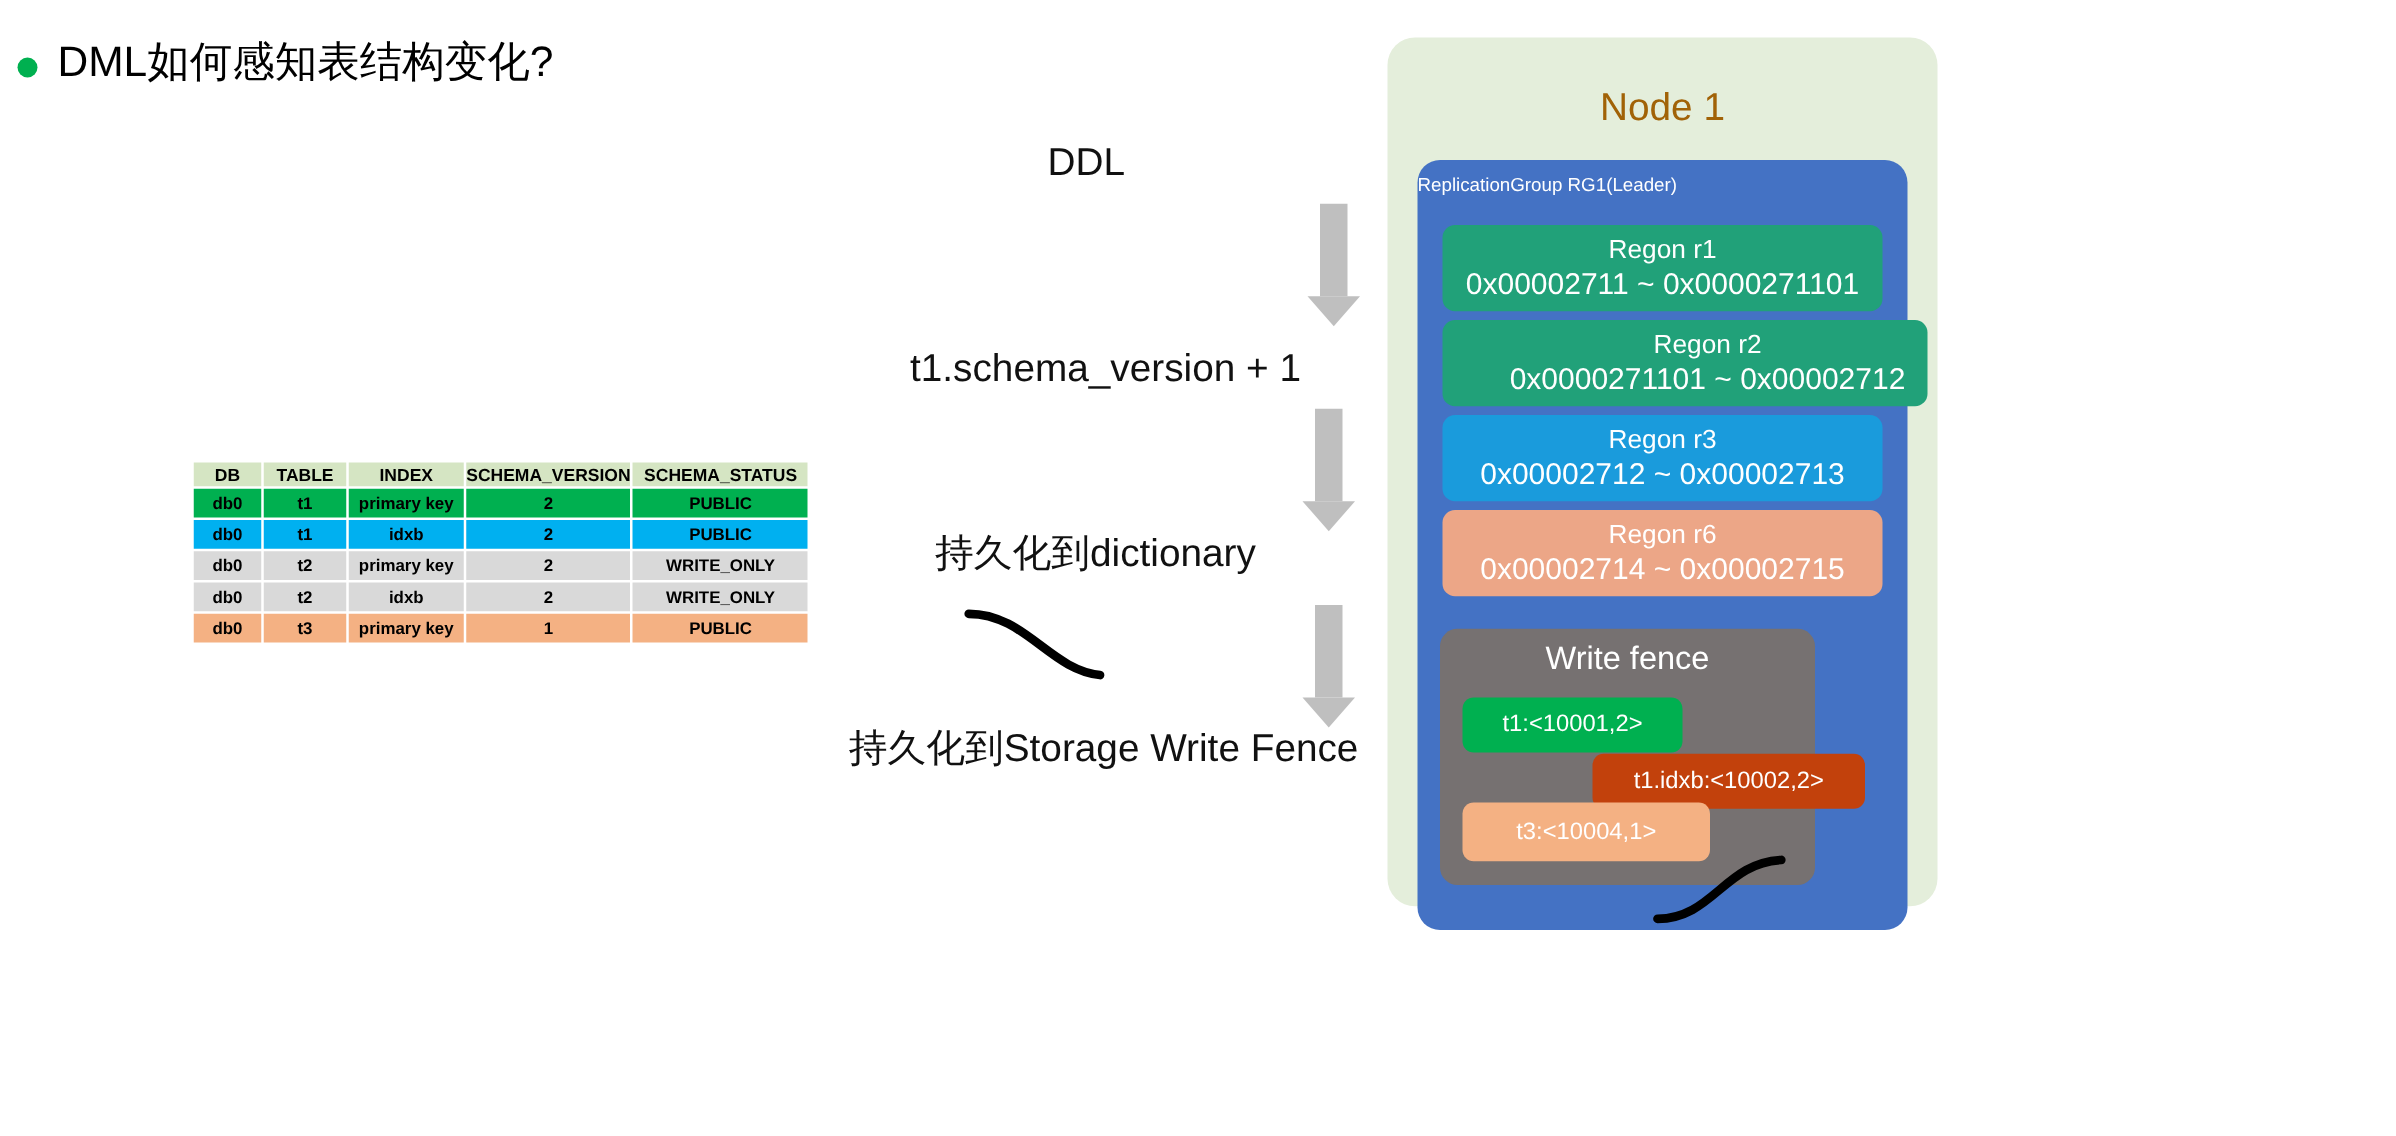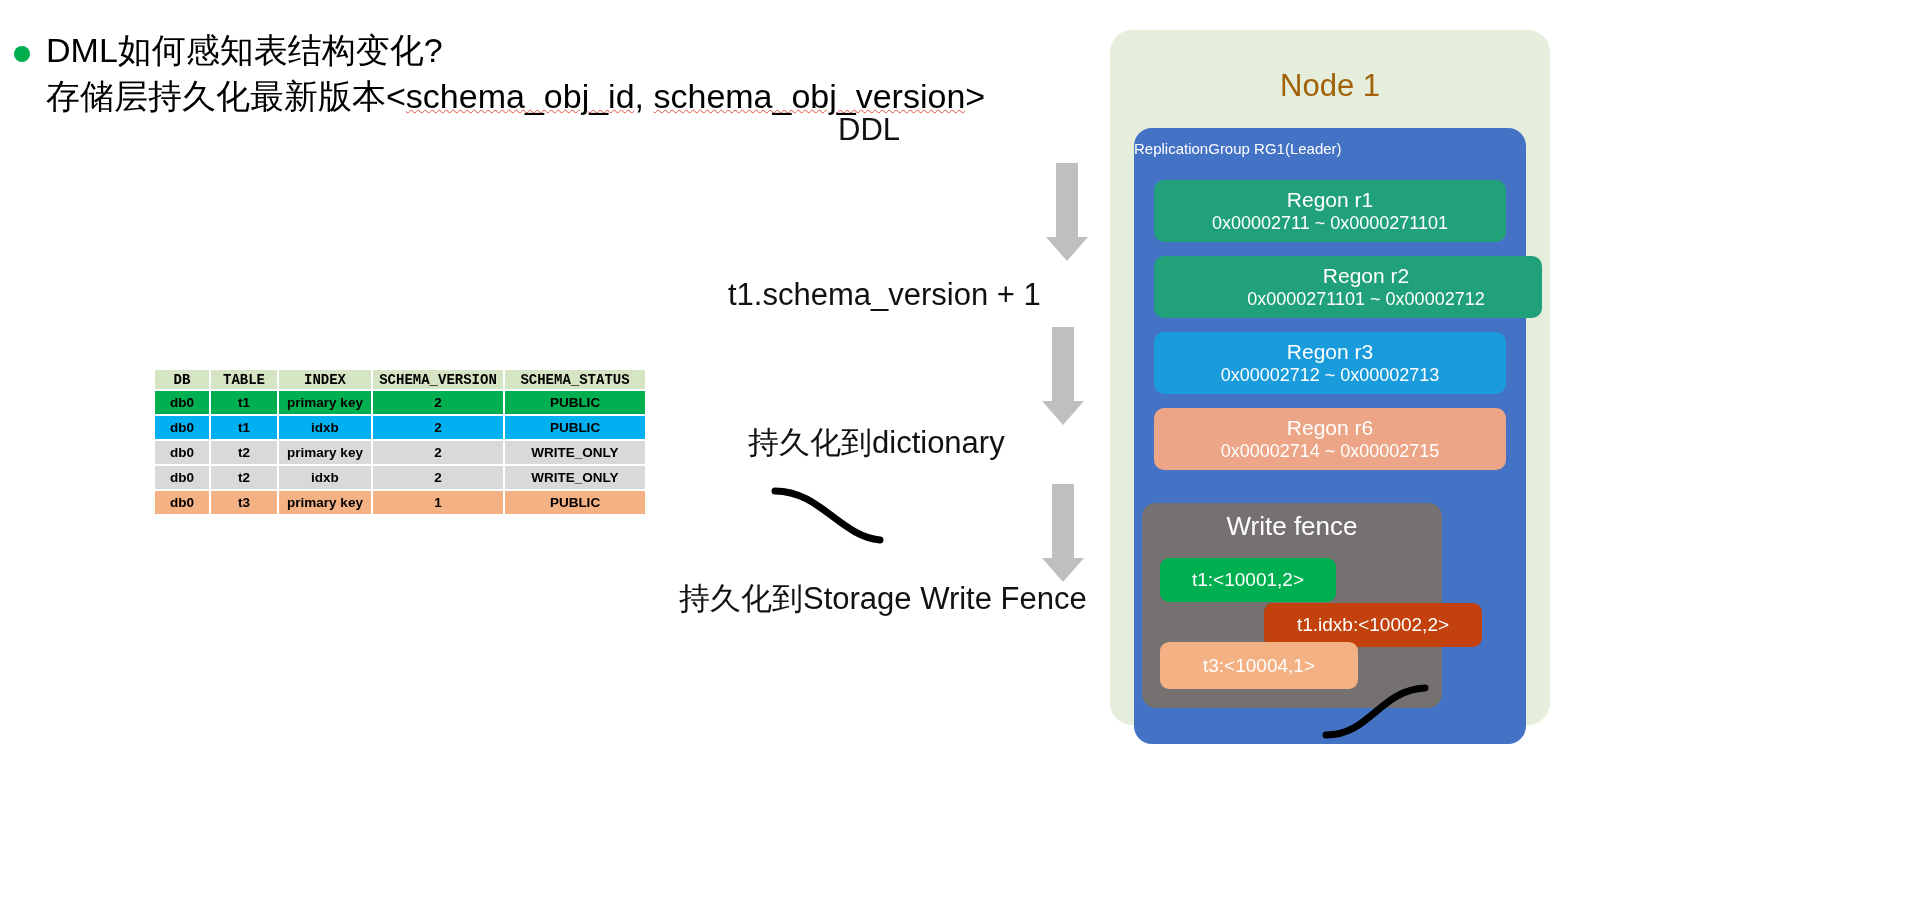--- a/index.html
+++ b/index.html
@@ -44,21 +44,21 @@
     border-right:21px solid transparent;border-top:24px solid #bfbfbf;
   }
 
   
   #dict-table{left:153px;top:368px;border-collapse:separate;border-spacing:2px 2px;}
   #dict-table td,#dict-table th{
     font-size:13.5px;text-align:center;vertical-align:middle;
     font-family:"Liberation Sans","DejaVu Sans",sans-serif;
     padding:0;height:23px;color:#000;font-weight:bold;
   }
-  #dict-table th{background:#d5e5c3;font-weight:bold;font-size:14px;height:19px;font-family:Liberation Mono, monospace;}
+  #dict-table th{background:#d5e5c3;font-weight:bold;font-size:14px;height:19px;}
   .c-db{width:54px;}
   .c-table{width:66px;}
   .c-index{width:92px;}
   .c-ver{width:130px;}
   .c-status{width:140px;}
   .r-green td{background:#00b050;}
   .r-blue td{background:#00b0f0;}
   .r-grey td{background:#d9d9d9;}
   .r-orange td{background:#f4b183;}
 
@@ -77,23 +77,23 @@
   }
   #rg-title{
     position:absolute;left:0;top:12px;width:100%;
     font-size:15px;color:#ffffff;
   }
   .region{
     position:absolute;left:20px;width:352px;border-radius:10px;
     color:#ffffff;text-align:center;
   }
   .region .rname{font-size:21px;line-height:1.22;margin-top:7px;}
-  .region .rrange{font-size:18px;line-height:1.22;margin-bottom:7px;}
+  .region .rrange{font-size:24px;line-height:1.22;margin-bottom:7px;}
   #wf-box{
-    position:absolute;left:8px;top:375px;width:300px;height:205px;
+    position:absolute;left:18px;top:375px;width:300px;height:205px;
     background:#767171;border-radius:14px;
   }
   #wf-title{
     position:absolute;left:0;top:8px;width:100%;text-align:center;
     font-size:26px;color:#ffffff;
   }
   .fence-chip{
     position:absolute;border-radius:9px;color:#ffffff;
     font-size:19px;display:flex;align-items:center;justify-content:center;
   }
@@ -102,21 +102,20 @@
   #connectors{position:absolute;left:0;top:0;width:1917px;height:909px;pointer-events:none;}
 </style>
 </head>
 <body>
 
 <div class="abs" id="bullet-block">
   <div class="bullet-row">
     <div class="bullet-dot"></div>
     <div class="bullet-lines">
       <div>DML如何感知表结构变化?</div>
-      <div class="line2"><span>存储层持久化最新版本&lt;</span><span class="squiggle">schema_obj_id</span><span>, </span><span class="squiggle">schema_obj_version</span><span>&gt;</span></div>
     </div>
   </div>
 </div>
 
 <div class="flow-label" style="left:838px;top:112px;">DDL</div>
 
 <div class="arrow" style="left:1037px;top:163px;width:60px;height:98px;">
   <div class="shaft" style="height:74px;"></div>
   <div class="head" style="top:74px;"></div>
 </div>

